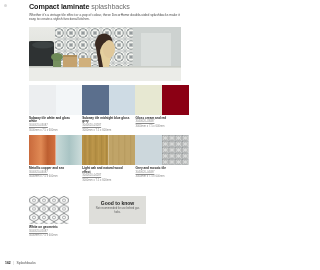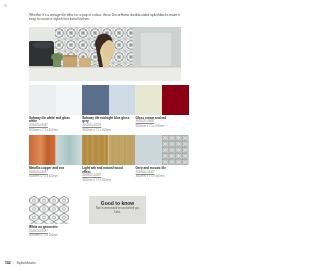--- a/index.html
+++ b/index.html
@@ -76,20 +76,24 @@
   .footer .pg { font-weight:bold; color:#1b1b1b; }
   .footer .sep { color:#b5b5b5; }
 </style>
 </head>
 <body>
 
 <div class="page">
 
   <div class="corner-mark"></div>
 
+  <div class="title">
+    <span class="strong">Compact laminate</span>
+    <span class="light">splashbacks</span>
+  </div>
 
   <div class="intro">Whether it's a vintage tile effect or a pop of colour, these DecorHome double-sided splashbacks make it easy to create a stylish functional kitchen.</div>
 
   <div class="hero">
     <svg viewBox="0 0 152 54" preserveAspectRatio="none">
       <defs>
         <linearGradient id="wallg" x1="0" y1="0" x2="0" y2="1">
           <stop offset="0" stop-color="#e9eae6"></stop>
             <stop offset="1" stop-color="#d6d8d2"></stop>
         </linearGradient>

